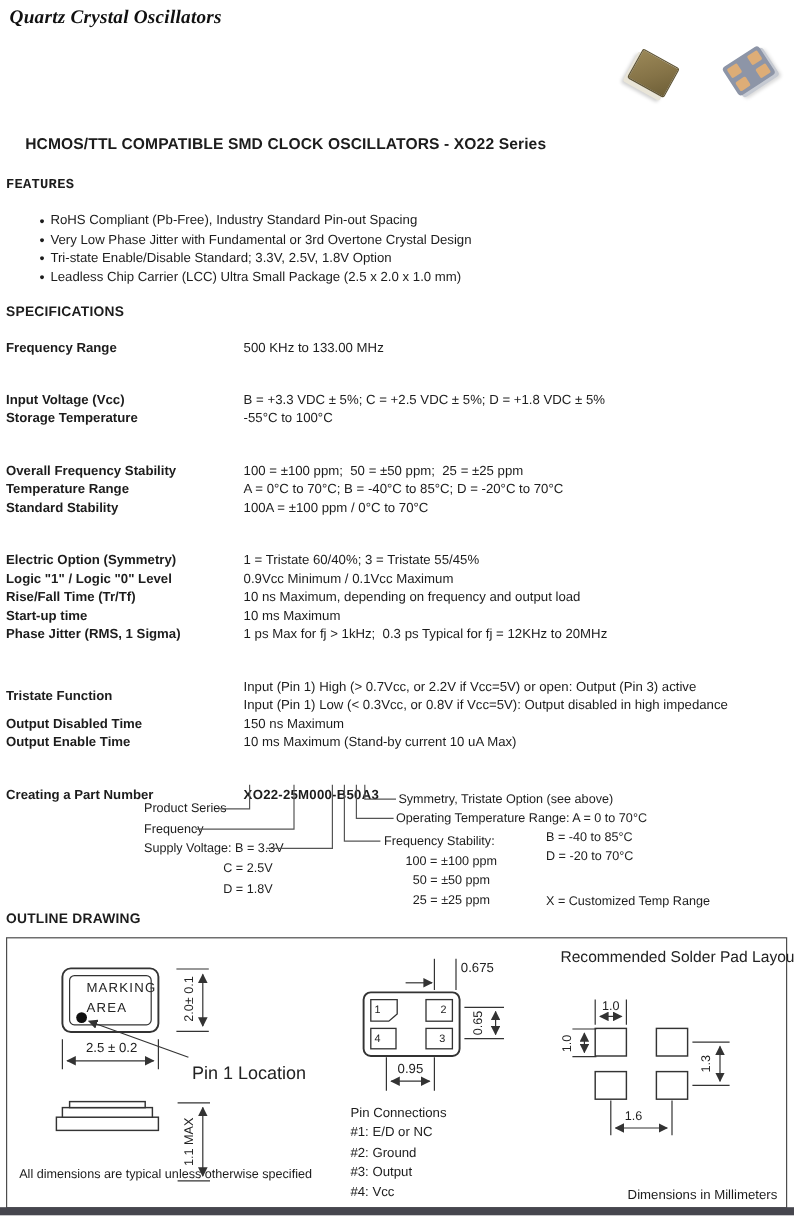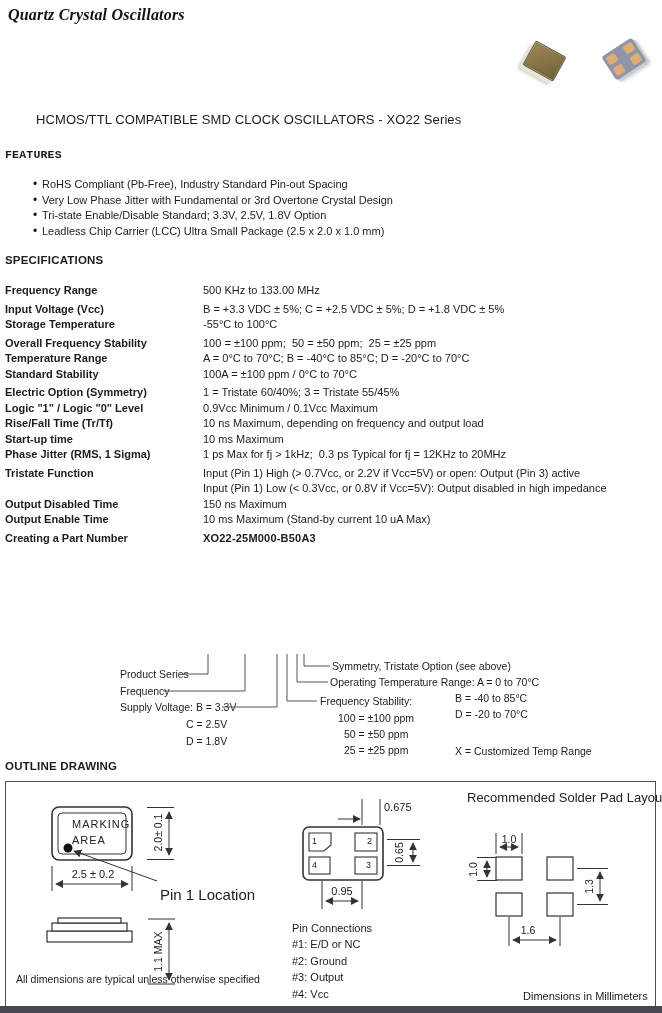--- a/index.html
+++ b/index.html
@@ -22,30 +22,30 @@
     box-shadow:-2px 4px 0 #e9e5d8,-3px 6px 3px rgba(0,0,0,.18);
   }
   .chip2{
     left:606px;top:45px;width:36px;height:28px;border-radius:3px;background:#8d95a7;
     transform:rotate(-33deg);
     box-shadow:2px 3px 0 #c6cad2,3px 5px 3px rgba(0,0,0,.15);
   }
   .chip2 .pad{position:absolute;width:10px;height:9px;background:#ddad77;border-radius:1.5px;}
   .chip2 .p-tl{left:3px;top:3px;} .chip2 .p-tr{right:3px;top:3px;}
   .chip2 .p-bl{left:3px;bottom:3px;} .chip2 .p-br{right:3px;bottom:3px;}
-  .main-heading{left:20px;top:112px;font-size:13px;font-weight:normal;letter-spacing:.1px;padding-left:16px;}
+  .main-heading{left:5px;top:112px;font-size:13px;font-weight:bold;letter-spacing:.1px;padding-left:16px;}
   .sec-heading{font-size:11.5px;font-weight:bold;letter-spacing:.2px;}
   
   .features{left:28px;top:177px;width:600px;}
   .feat{display:flex;line-height:15.5px;text-align:center;}
   .feat::before{content:"\2022";width:14px;font-size:12px;}
   
   .specs{left:5px;top:283px;width:657px;}
   .spec-row{display:flex;line-height:15.5px;}
-  .spec-row.gap{margin-top:3px;}
+  .spec-row.gap{margin-top:28px;align-items:center;}
   .spec-label{width:198px;font-weight:bold;flex:none;}
   .spec-value{white-space:pre-wrap;}
   .pn-bold{font-weight:bold;letter-spacing:.2px;}
   
   .pn-lbl{font-size:10.5px;line-height:11px;white-space:nowrap;}
   
   .outline-heading{left:5px;top:760px;}
   .outline-box{left:5px;top:781px;width:649px;height:224px;border:1px solid #4d4d4d;}
   svg.overlay{position:absolute;left:0;top:0;width:662px;height:1013px;pointer-events:none;}
   .d-lbl{font-size:10.5px;line-height:11px;white-space:nowrap;color:#222;}

